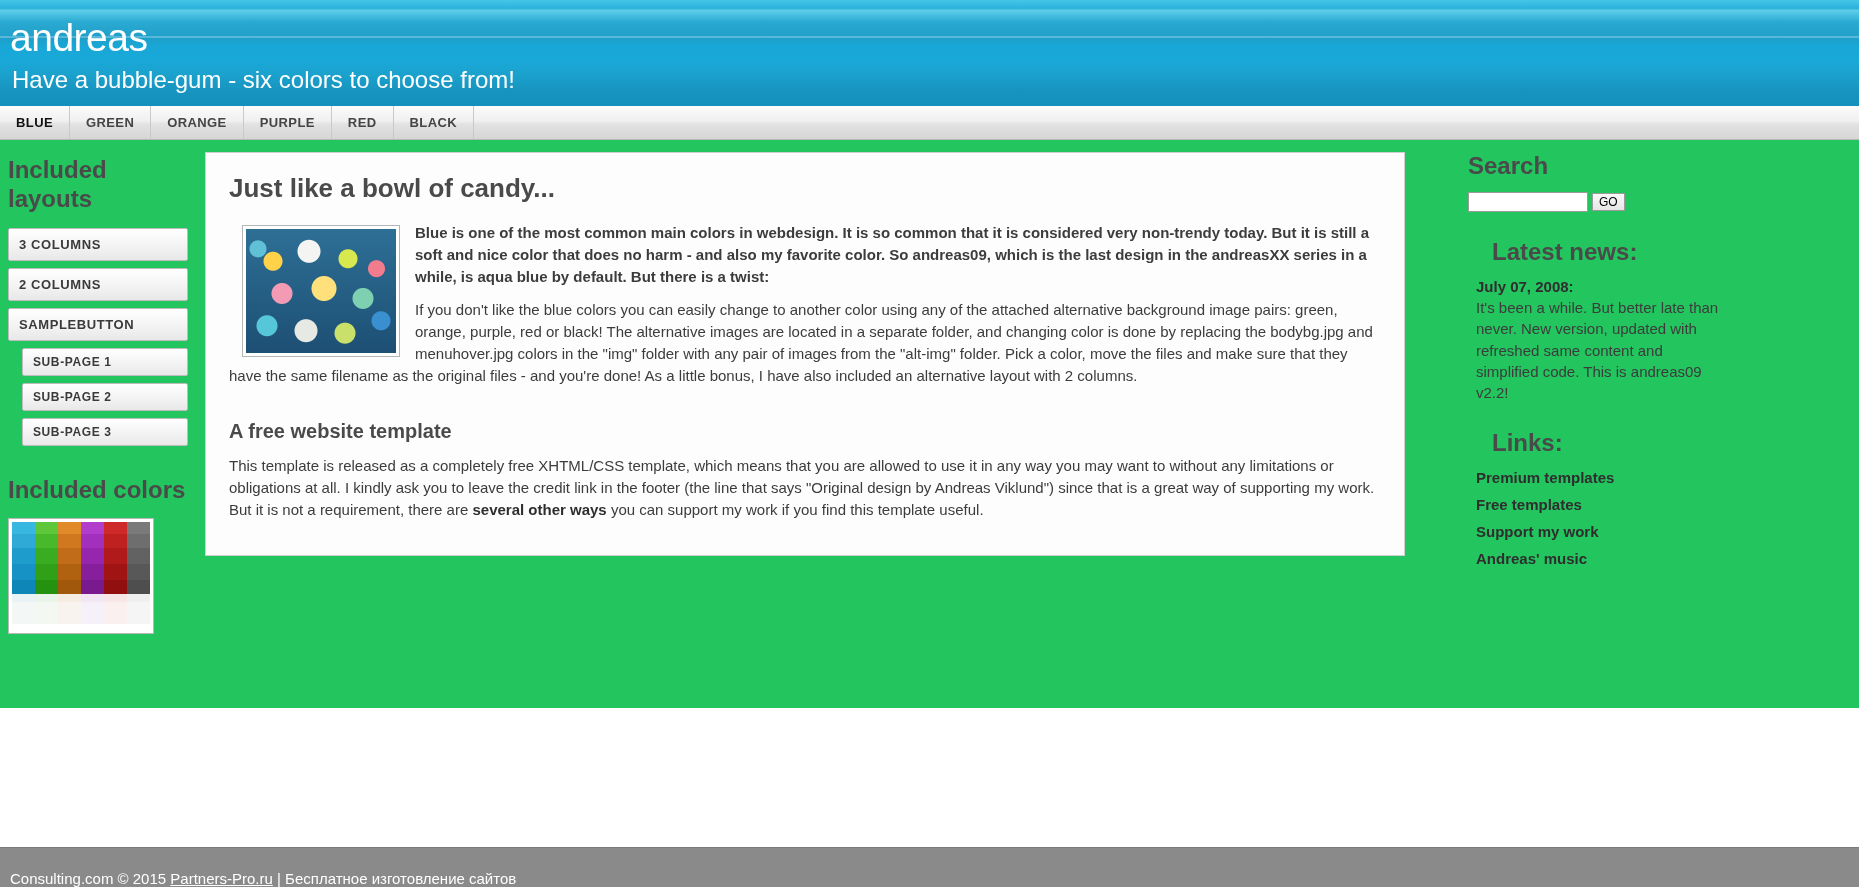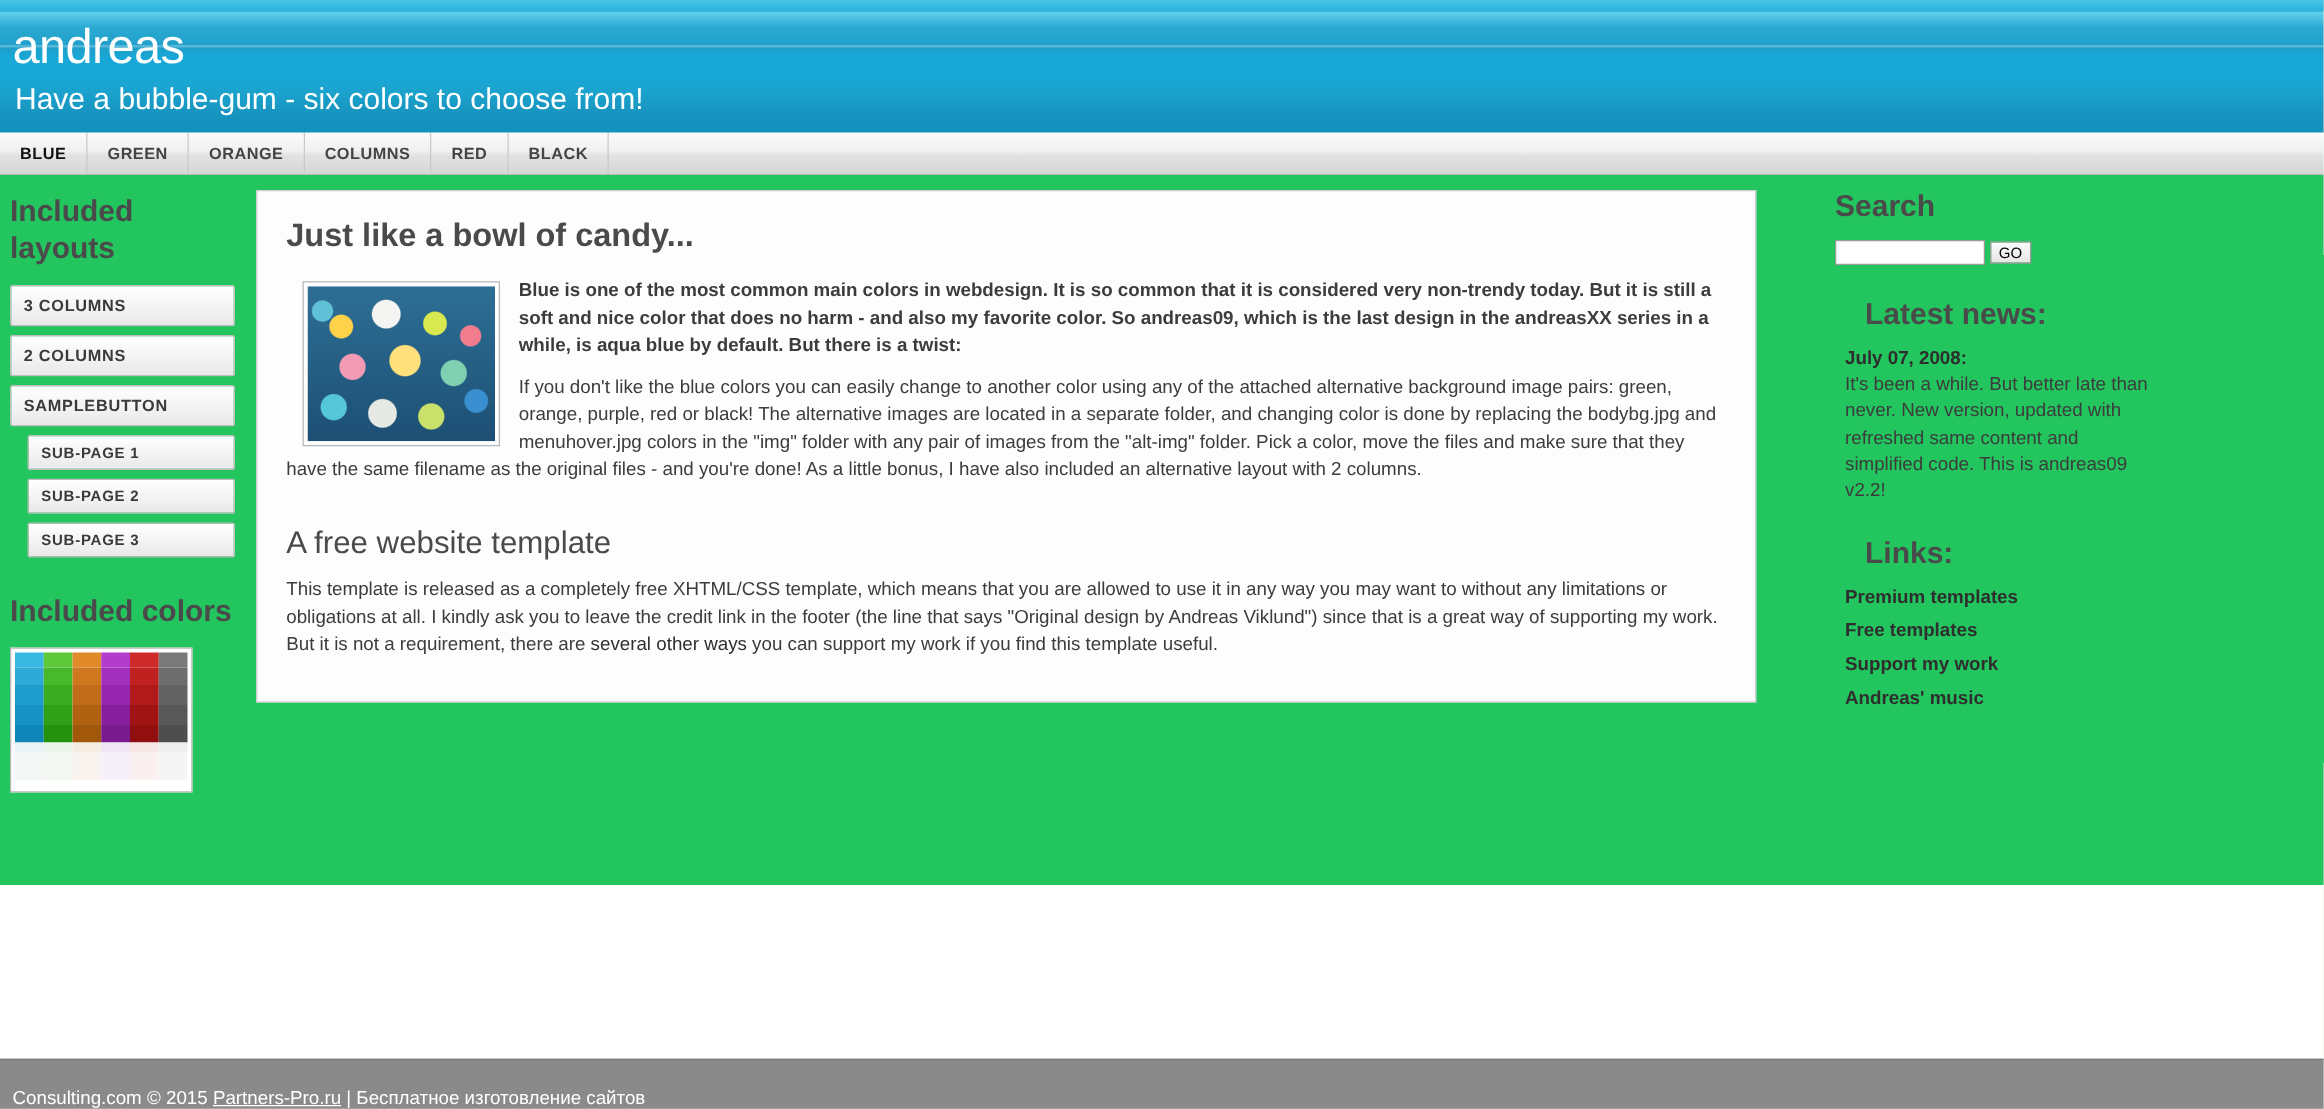--- a/index.html
+++ b/index.html
@@ -178,32 +178,32 @@
     padding: 20px 26px 22px 23px;
   }
   #content h1 {
     margin: 0 0 18px 0;
     font-size: 26px;
     font-weight: bold;
     color: #4a4a4a;
   }
   #content h2 {
     margin: 22px 0 12px 0;
-    font-size: 25px;
-    font-weight: normal;
+    font-size: 20px;
+    font-weight: bold;
     color: #4a4a4a;
   }
   #content p {
     margin: 0 0 12px 0;
     line-height: 1.45;
     font-size: 15px;
     color: #3c3c3c;
   }
   #content p.intro { font-weight: bold; }
-  #content b, #content strong { font-weight: normal; color: #2e2e2e; }
+  #content b, #content strong { font-weight: bold; color: #2e2e2e; }
 
   .candy-img {
     float: left;
     width: 150px;
     height: 124px;
     margin: 4px 16px 8px 14px;
     border: 3px solid #ffffff;
     outline: 1px solid #b5b5b5;
     background:
       radial-gradient(circle at 18% 26%, #ffd24a 0 9px, transparent 10px),
@@ -318,21 +318,21 @@
   <li class="active">
       <a href="#">BLUE</a>
     </li>
   <li>
       <a href="#">GREEN</a>
     </li>
   <li>
       <a href="#">ORANGE</a>
     </li>
   <li>
-      <a href="#">COLUMNS</a>
+      <a href="#">PURPLE</a>
     </li>
   <li>
       <a href="#">RED</a>
     </li>
   <li>
       <a href="#">BLACK</a>
     </li>
 </ul>
 
 <div id="main">

